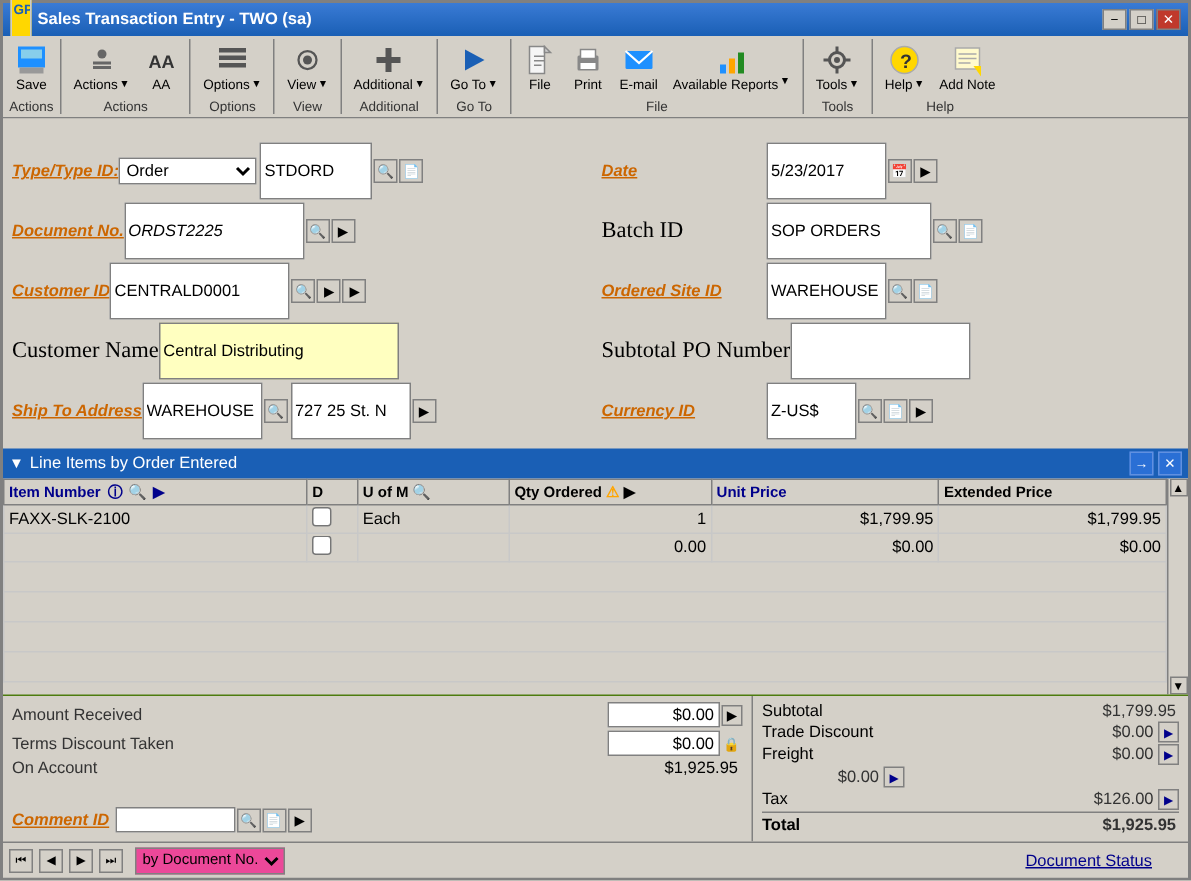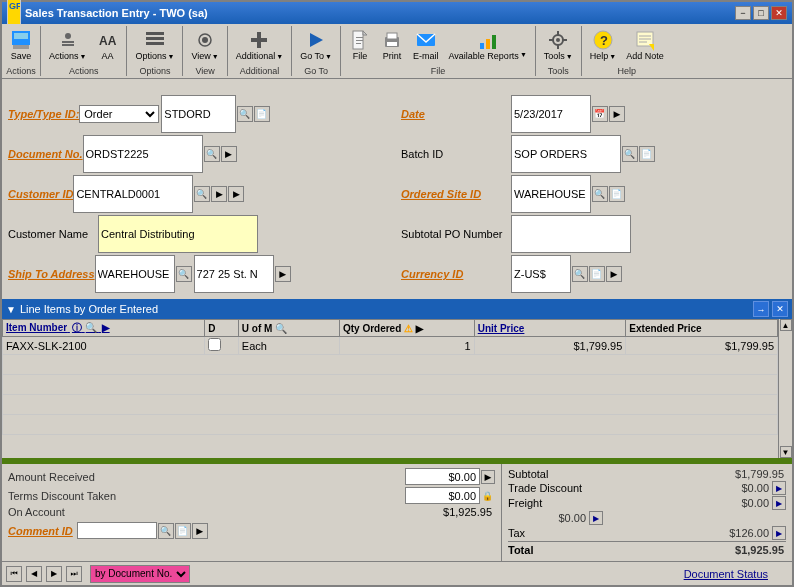--- a/index.html
+++ b/index.html
@@ -20,36 +20,36 @@
     .toolbar-group-items { display: flex; gap: 2px; }
     .toolbar-group-label { font-size: 9px; color: #333; margin-top: 2px; }
     
     .toolbar-btn { display: flex; flex-direction: column; align-items: center; padding: 2px 3px; cursor: pointer; border: 1px solid transparent; min-width: 28px; }
     .toolbar-btn .btn-icon { width: 22px; height: 22px; display: flex; align-items: center; justify-content: center; }
     .toolbar-btn .btn-label { font-size: 9px; }
     .arrow-down { font-size: 7px; }
     
     .form-area { background: #d4d0c8; padding: 4px 6px; }
     .form-row { display: flex; align-items: center; margin-bottom: 2px; }
-    .form-label-plain { color: black; min-width: 90px; font-size: 11px; }
+    .form-label-plain { color: black; min-width: 90px; font-size: 15px; font-family: Liberation Serif, serif; }
     .form-input { background: white; border: 1px solid #808080; height: 32px; padding: 18px 2px; font-size: 11px; }
     
     .form-icon-btn { width: 16px; height: 16px; background: #d4d0c8; border: 1px solid #808080; display: flex; align-items: center; justify-content: center; font-size: 9px; cursor: pointer; margin-left: 1px; }
     
     .select-input { background: white; border: 1px solid #808080; height: 18px; font-size: 11px; }
     
     .italic-orange { color: #cc6600; font-style: italic; font-weight: bold; text-decoration: underline; cursor: pointer; }
     
     .line-items-section { background: #d4d0c8; flex: 1; display: flex; flex-direction: column; }
     .line-items-header { background: #1a5fb5; color: white; padding: 2px 4px; display: flex; align-items: center; justify-content: space-between; height: 20px; }
     .line-items-header-left { display: flex; align-items: center; gap: 4px; }
     .collapse-btn { color: white; cursor: pointer; font-size: 10px; }
     table { width: 100%; border-collapse: collapse; }
     th { background: #d4d0c8; border: 1px solid #808080; padding: 1px 3px; font-size: 10px; text-align: left; }
-    th.link-header { color: #00008b; text-decoration: underline; cursor: pointer; }
+    th.link-header { color: #00008b; cursor: pointer; }
     td { border: 1px solid #c8c8c8; padding: 1px 3px; font-size: 11px; height: 18px; }
     td input[type="checkbox"] { margin: 0; }
     
     .bottom-area { display: flex; border-top: 1px solid #808080; }
     .bottom-left { flex: 1; padding: 4px 6px; border-right: 1px solid #808080; }
     .bottom-right { width: 300px; padding: 4px 6px; }
     
     .amount-row { display: flex; align-items: center; margin-bottom: 2px; }
     .amount-label { flex: 1; font-size: 11px; color: #333; }
     .amount-value { width: 80px; text-align: right; font-size: 11px; background: white; border: 1px solid #808080; padding: 1px 3px; height: 17px; }
@@ -326,31 +326,31 @@
       <span class="toolbar-group-label">Help</span>
     </div>
   </div>
 
   <div class="form-area">
     <div class="two-col-form">
       <div class="col-left">
 
         <div class="form-row">
           <span class="italic-orange">Type/Type ID:</span>
-          <select class="select-input" style="width:80px">
+          <select class="select-input" style="width:92px">
             <option>Order</option>
           </select>
           <input type="text" class="form-input" style="width: 75px; margin-left: 2px;" value="STDORD">
           <div class="form-icon-btn">🔍</div>
           <div class="form-icon-btn">📄</div>
         </div>
 
         <div class="form-row">
           <span class="italic-orange">Document No.</span>
-          <input type="text" class="form-input" style="width: 120px;" value="ORDST2225">
+          <input type="text" class="form-input" style="width: 120px; font-style: italic;" value="ORDST2225">
           <div class="form-icon-btn">🔍</div>
           <div class="form-icon-btn">▶</div>
         </div>
 
         <div class="form-row">
           <span class="italic-orange">Customer ID</span>
           <input type="text" class="form-input" style="width: 120px;" value="CENTRALD0001">
           <div class="form-icon-btn">🔍</div>
           <div class="form-icon-btn">▶</div>
           <div class="form-icon-btn">▶</div>
@@ -448,20 +448,28 @@
           <tbody>
             <tr>
               <td>FAXX-SLK-2100</td>
               <td><input type="checkbox" style=""></td>
               <td>Each</td>
               <td style="text-align:right">1</td>
               <td style="text-align:right">$1,799.95</td>
               <td style="text-align:right">$1,799.95</td>
             </tr>
             <tr>
+              <td></td>
+              <td><input type="checkbox" style=""></td>
+              <td></td>
+              <td style="text-align:right">0.00</td>
+              <td style="text-align:right">$0.00</td>
+              <td style="text-align:right">$0.00</td>
+            </tr>
+            <tr>
                 <td colspan="6" style="height:20px"></td>
               </tr>
             <tr>
                 <td colspan="6" style="height:20px"></td>
               </tr>
             <tr>
                 <td colspan="6" style="height:20px"></td>
               </tr>
             <tr>
                 <td colspan="6" style="height:20px"></td>
@@ -470,41 +478,41 @@
         </table>
       </div>
       <div class="scrollbar-v" style="width:14px;background:#d4d0c8;border-left:1px solid #808080;display:flex;flex-direction:column;align-items:center">
         <div style="width:12px;height:12px;background:#d4d0c8;border:1px solid #808080;display:flex;align-items:center;justify-content:center;cursor:pointer;font-size:8px">▲</div>
         <div style="flex:1"></div>
         <div style="width:12px;height:12px;background:#d4d0c8;border:1px solid #808080;display:flex;align-items:center;justify-content:center;cursor:pointer;font-size:8px">▼</div>
       </div>
     </div>
   </div>
 
-  <div class="bottom-area" style="border-top:6px solid #4d7c0f">
+  <div class="bottom-area" style="border-top:1px solid #4d7c0f">
     <div class="bottom-left" style="flex:1;padding:4px 6px;border-right:1px solid #808080">
 
       <div class="amount-row">
         <span class="amount-label">Amount Received</span>
         <input type="text" class="amount-value" style="width: 75px; text-align: right; background: white; border: 1px solid rgb(128, 128, 128); height: 17px; font-size: 11px;" value="$0.00">
         <div class="amount-arrow">▶</div>
       </div>
 
       <div class="amount-row">
         <span class="amount-label">Terms Discount Taken</span>
         <input type="text" style="width: 75px; text-align: right; background: white; border: 1px solid rgb(128, 128, 128); height: 17px; font-size: 11px; padding: 1px 3px;" value="$0.00">
         <div class="amount-arrow" style="background:#d4d0c8;border:1px solid transparent">🔒</div>
       </div>
 
       <div class="amount-row">
         <span class="amount-label">On Account</span>
         <span style="font-size:11px;margin-left:auto;padding-right:3px">$1,925.95</span>
       </div>
 
-      <div class="amount-row" style="margin-top:4px">
+      <div class="amount-row" style="margin-top:20px">
         <span class="italic-orange">Comment ID</span>
         <input type="text" style="width: 80px; background: white; border: 1px solid rgb(128, 128, 128); height: 17px; font-size: 11px; margin-left: 4px;" value="">
         <div class="form-icon-btn" style="margin-left:1px">🔍</div>
         <div class="form-icon-btn" style="margin-left:1px">📄</div>
         <div class="form-icon-btn" style="margin-left:1px">▶</div>
       </div>
     </div>
 
     <div class="bottom-right" style="width:290px;padding:4px 6px">
 

